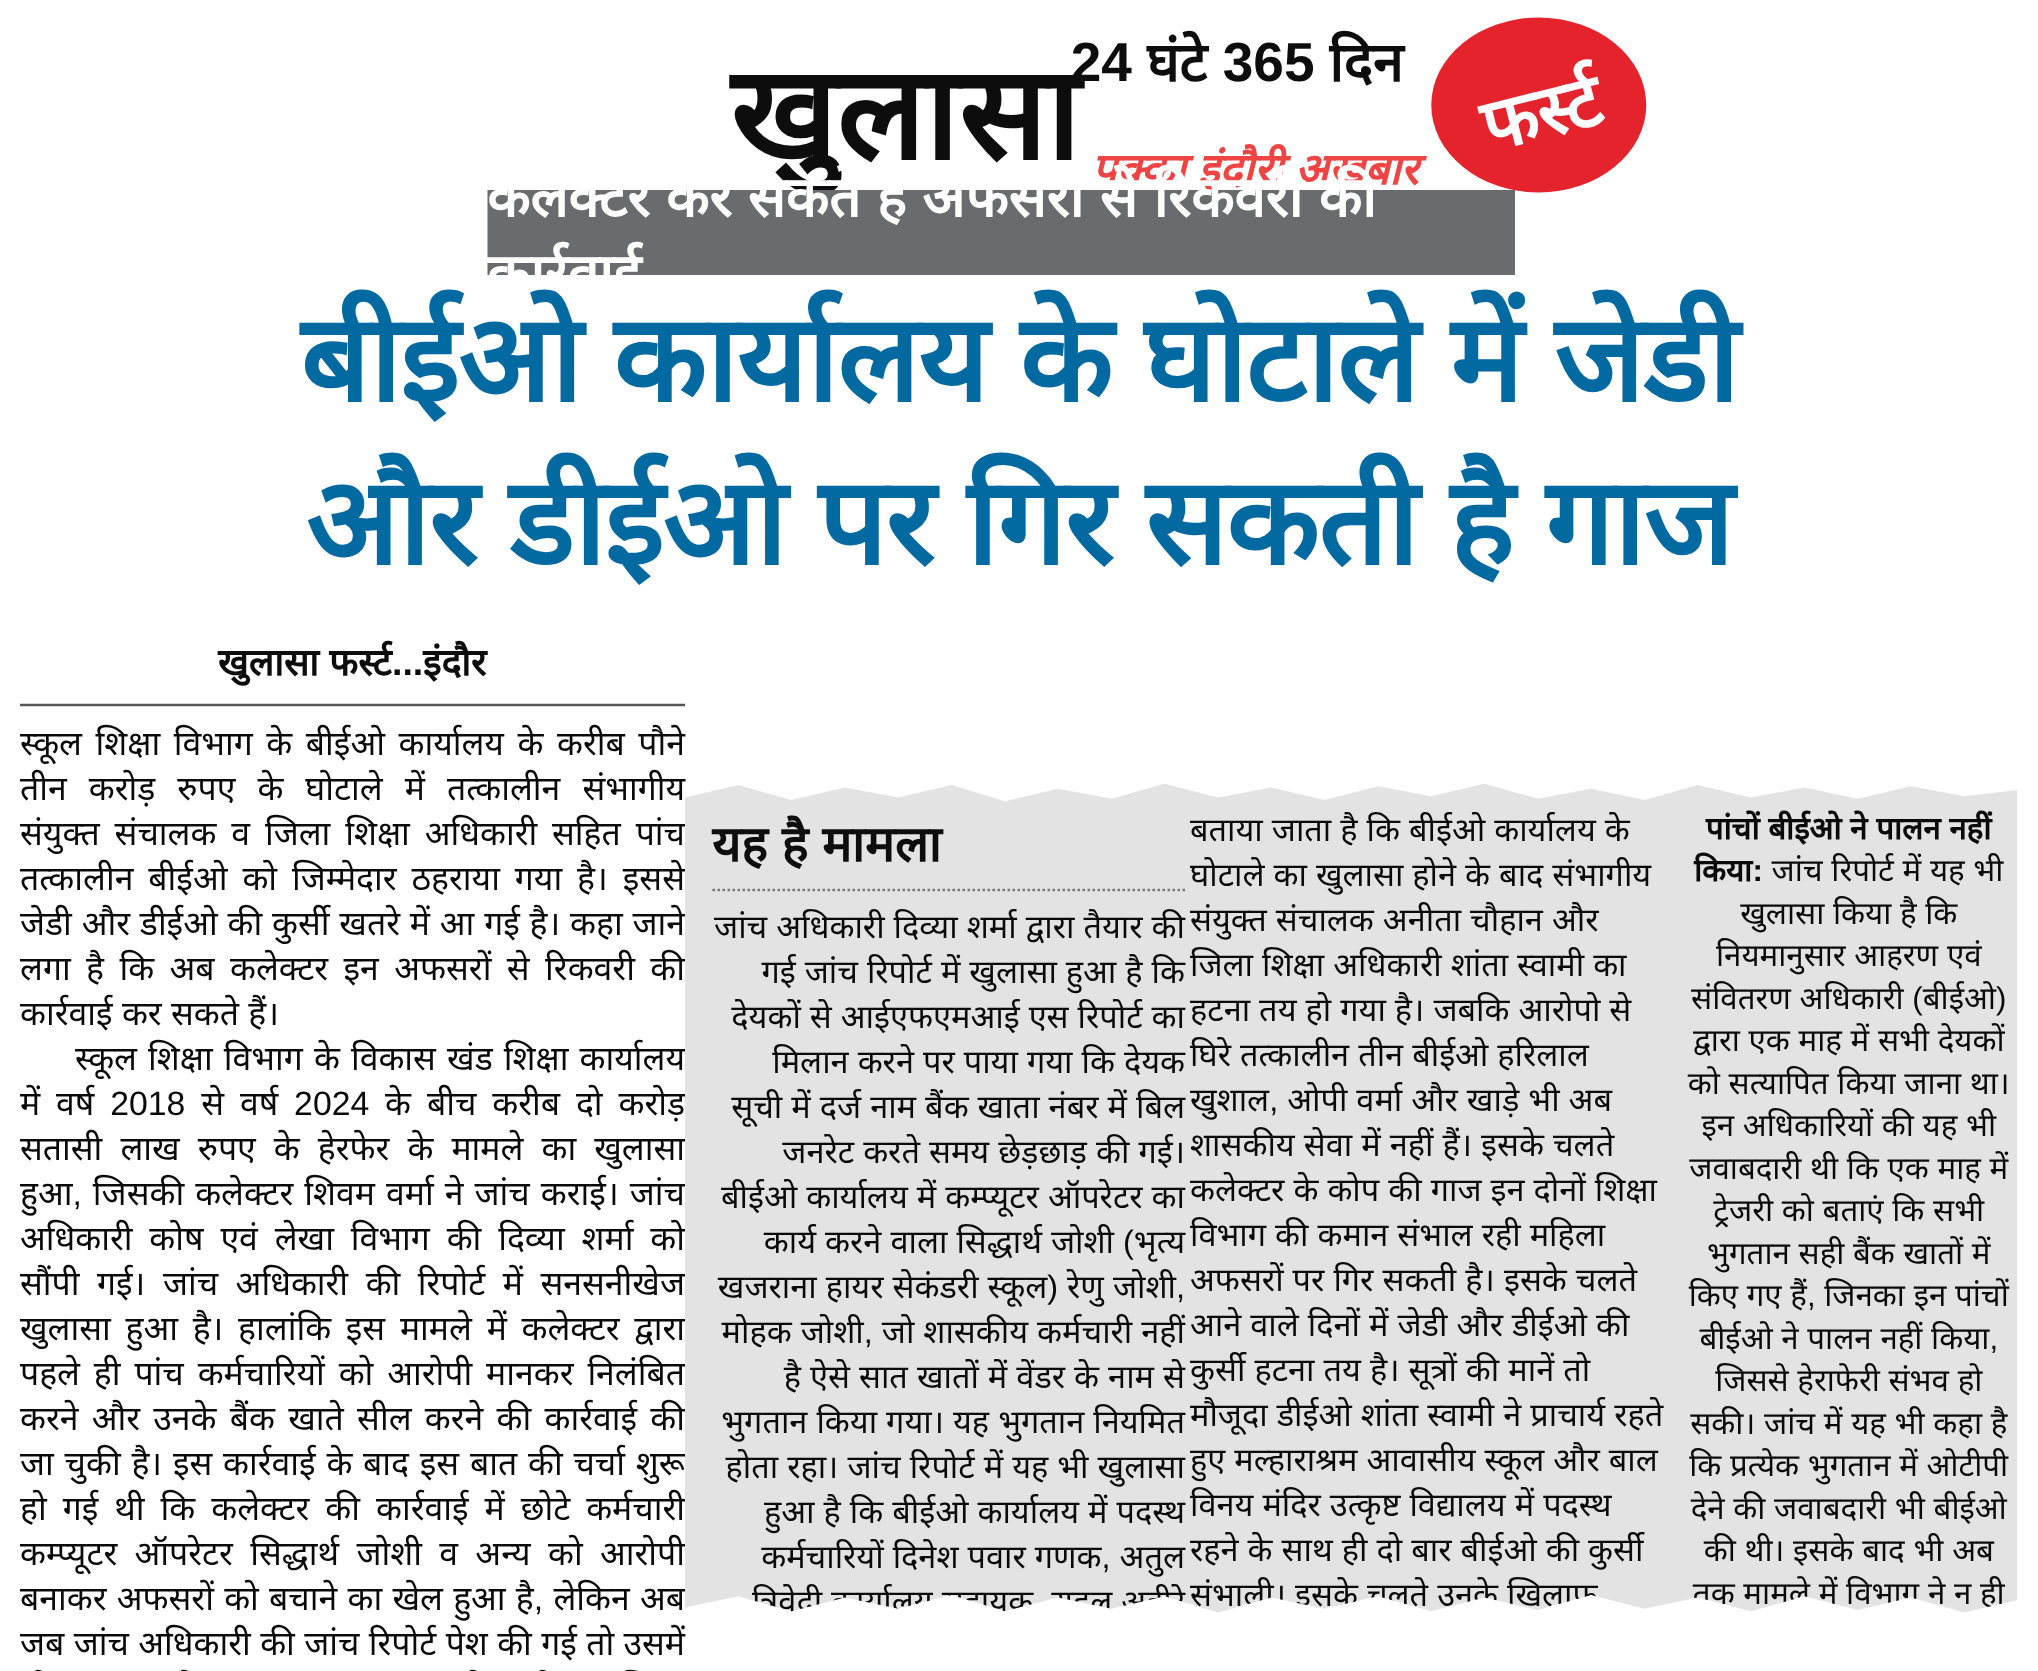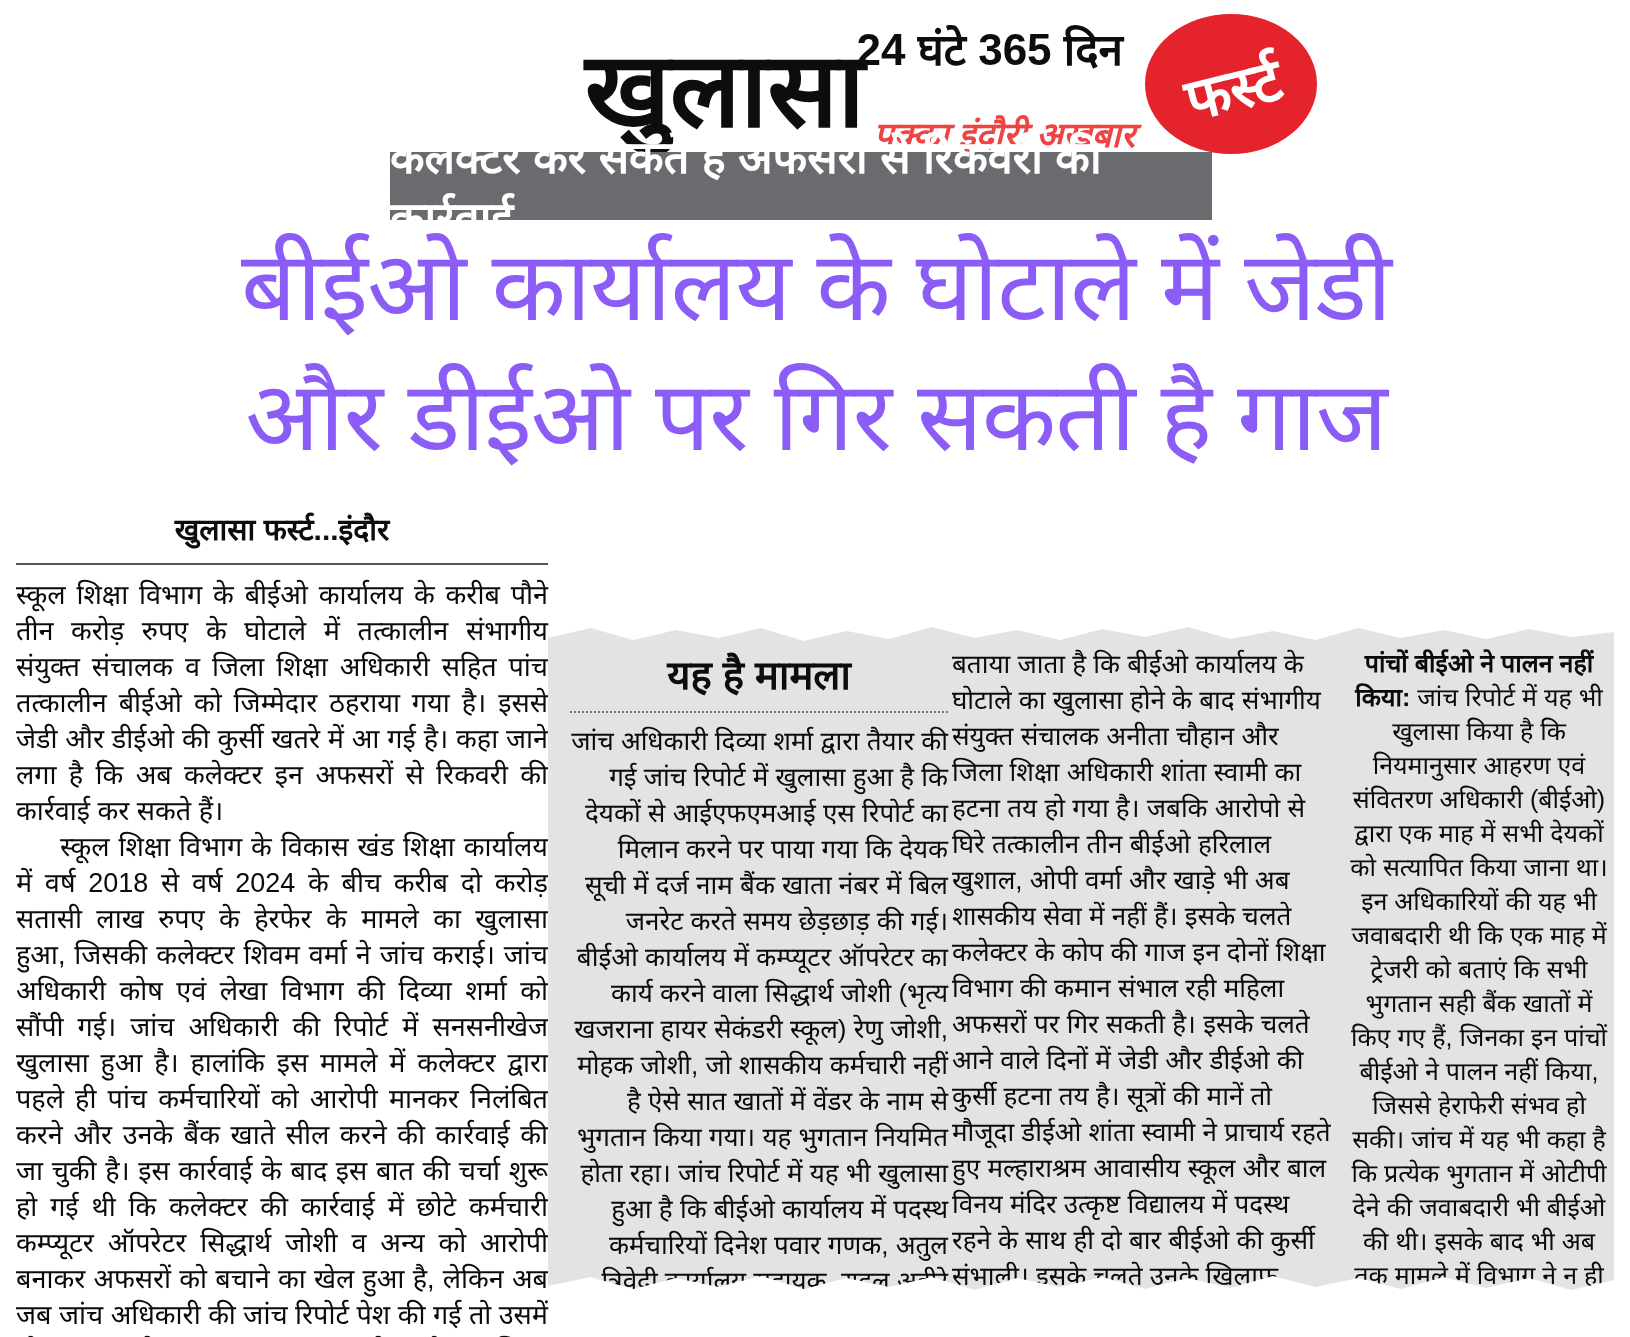--- a/index.html
+++ b/index.html
@@ -17,21 +17,21 @@
   .m-badge{position:absolute;right:18px;top:6px;width:172px;height:140px;background:#e4232d;border-radius:50%;}
   .m-badge span{position:absolute;left:8px;top:34px;width:160px;text-align:center;color:#fff;
     font-size:58px;font-weight:900;transform:rotate(-14deg);
     font-family:"DejaVu Serif","Liberation Serif",serif;}
   
   .kicker{position:absolute;left:390px;top:152px;width:822px;height:68px;
     display:flex;align-items:center;justify-content:center;color:#fff;
     font-size:45px;font-weight:900;}
   
   .headline{position:absolute;left:20px;top:222px;width:1592px;text-align:center;
-    font-weight:400;color:#8b5cf6;font-size:97px;line-height:1.34;letter-spacing:-1px;}
+    font-weight:700;color:#0369a1;font-size:97px;line-height:1.34;letter-spacing:-1px;}
   
   .leftcol{position:absolute;left:16px;top:508px;width:532px;}
   .byline{text-align:center;font-size:30px;font-weight:900;color:#0d0d0d;padding-bottom:14px;border-bottom:2px solid #555;}
   .leftbody{margin-top:12px;font-size:27px;line-height:36px;text-align:justify;color:#0a0a0a;}
   .leftbody p{margin:0;}
   .leftbody p.indent{text-indent:44px;}
   
   .banner{position:absolute;left:548px;top:500px;width:1082px;height:126px;
     display:flex;flex-direction:column;align-items:center;justify-content:center;
     padding-right:120px;box-sizing:border-box;
@@ -46,21 +46,21 @@
       68% calc(100% - 18px),64% calc(100% - 6px),60% calc(100% - 16px),56% calc(100% - 5px),
       52% calc(100% - 17px),48% calc(100% - 7px),44% calc(100% - 16px),40% calc(100% - 4px),
       36% calc(100% - 17px),32% calc(100% - 7px),28% calc(100% - 16px),24% calc(100% - 5px),
       20% calc(100% - 18px),16% calc(100% - 7px),12% calc(100% - 16px),8% calc(100% - 5px),
       4% calc(100% - 17px),0% calc(100% - 8px));}
   .col{position:absolute;top:24px;}
   .col-1{left:22px;width:378px;}
   .col-2{left:404px;width:382px;}
   .col-3{left:800px;width:262px;}
   .col-header{font-size:40px;font-weight:900;color:#0d0d0d;padding-bottom:10px;border-bottom:2px dotted #777;margin-bottom:10px;}
-  .col-1 .col-header{text-align:center;}
+  .col-1 .col-header{text-align:left;}
   .col-2 .col-header{text-align:left;}
   .col-body{font-size:26px;line-height:36px;color:#0a0a0a;}
   .col-1 .col-body{text-align:right;padding-bottom:14px;border-bottom:2px dotted #777;}
   .col-2 .col-body{text-align:left;padding-bottom:14px;border-bottom:2px dotted #777;}
   .col-3 .col-body{text-align:center;font-size:25px;line-height:34px;}
   .lead-in{font-weight:900;}
 </style>
 </head>
 <body>
 

